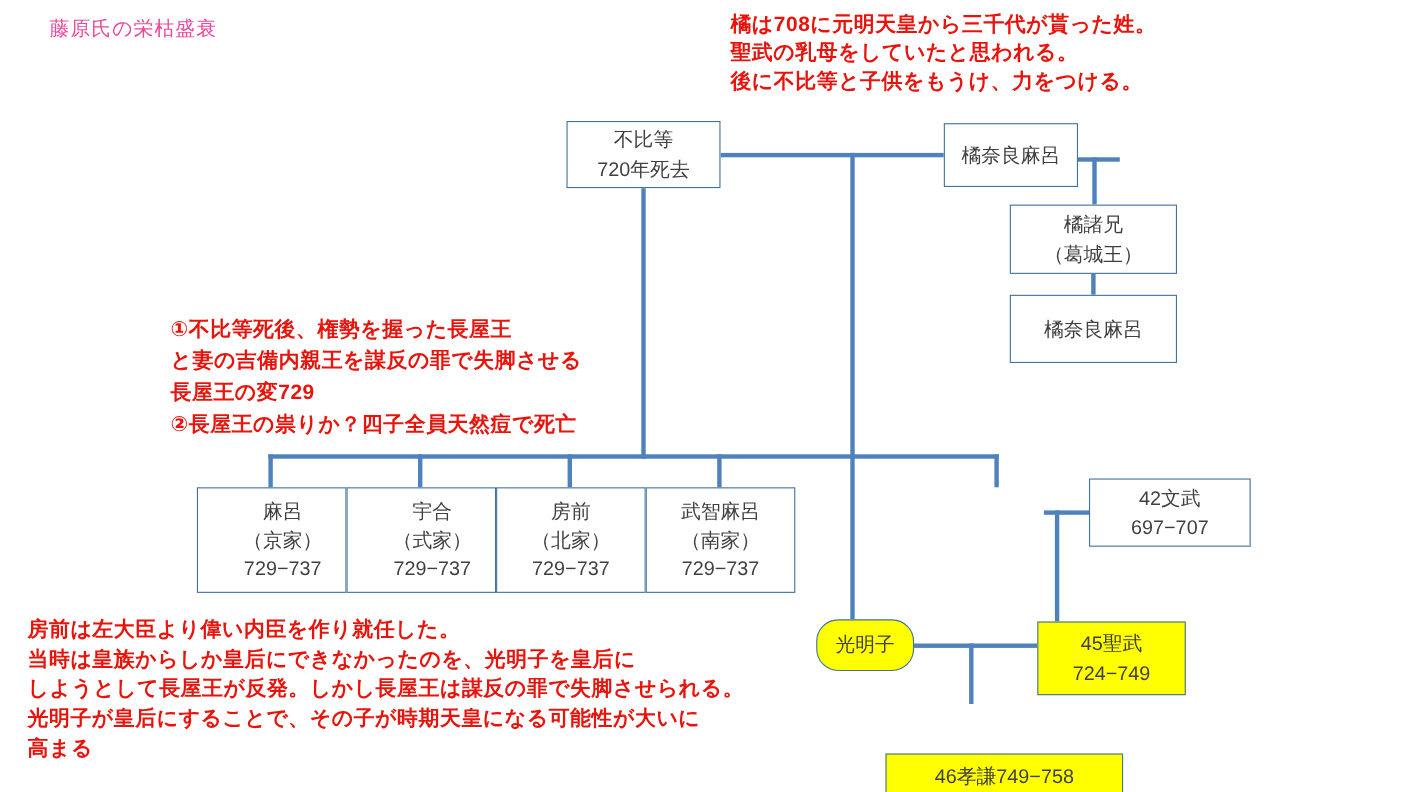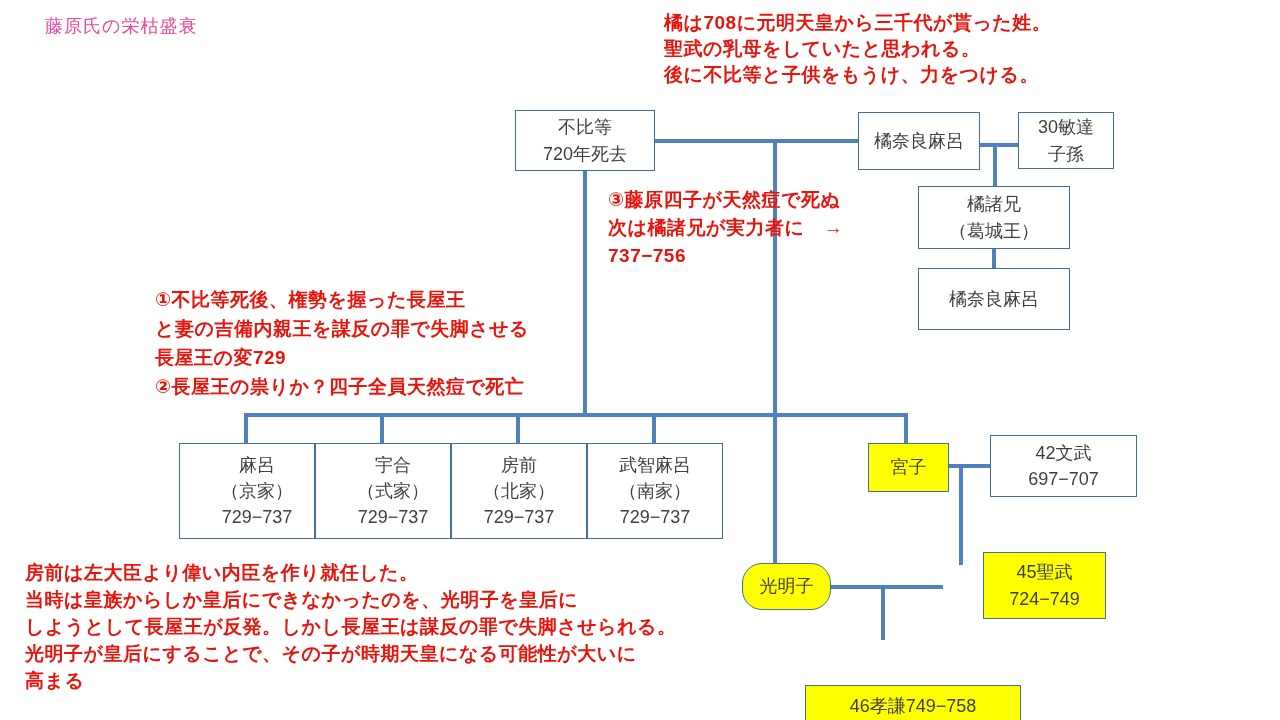--- a/index.html
+++ b/index.html
@@ -59,42 +59,39 @@
   [data-name="node-bidatsu"]  {left:1018px;top:112px;width:96px;height:57px;}
   [data-name="node-moroe"]    {left:918px;top:186px;width:152px;height:63px;}
   [data-name="node-naramaro"] {left:918px;top:268px;width:152px;height:62px;}
   [data-name="node-maro"]     {left:179px;top:443px;width:136px;height:96px;padding-left:20px;}
   [data-name="node-umakai"]   {left:315px;top:443px;width:136px;height:96px;padding-left:20px;}
   [data-name="node-fusasaki"] {left:451px;top:443px;width:136px;height:96px;}
   [data-name="node-muchimaro"]{left:587px;top:443px;width:136px;height:96px;}
   [data-name="node-miyako"]   {left:868px;top:443px;width:81px;height:49px;}
   [data-name="node-monmu"]    {left:990px;top:435px;width:147px;height:62px;}
   [data-name="node-komyoshi"] {left:742px;top:563px;width:89px;height:47px;border-radius:20px;}
-  [data-name="node-shomu"]    {left:943px;top:552px;width:123px;height:67px;margin-left:40px;}
+  [data-name="node-shomu"]    {left:943px;top:565px;width:135px;height:67px;}
   [data-name="node-koken"]    {left:805px;top:640px;width:216px;height:68px;margin-top:45px;}
 
   .connector{
     position:absolute;
     background:var(--connector);
     z-index:2;
   }
 </style>
 </head>
 <body>
 
 <div class="canvas" data-name="slide-canvas">
 
   <div class="slide-title" data-name="page-title">藤原氏の栄枯盛衰</div>
 
   <div class="note note-tachibana" data-name="note-tachibana-origin">橘は708に元明天皇から三千代が貰った姓。
 聖武の乳母をしていたと思われる。
 後に不比等と子供をもうけ、力をつける。</div>
-  <div class="note note-smallpox" data-name="note-smallpox-deaths">③藤原四子が天然痘で死ぬ
-次は橘諸兄が実力者に　→
-737−756</div>
   <div class="note note-nagaya" data-name="note-nagaya-incident">①不比等死後、権勢を握った長屋王
 と妻の吉備内親王を謀反の罪で失脚させる
 長屋王の変729
 ②長屋王の祟りか？四子全員天然痘で死亡</div>
   <div class="note note-empress" data-name="note-empress-komyoshi">房前は左大臣より偉い内臣を作り就任した。
 当時は皇族からしか皇后にできなかったのを、光明子を皇后に
 しようとして長屋王が反発。しかし長屋王は謀反の罪で失脚させられる。
 光明子が皇后にすることで、その子が時期天皇になる可能性が大いに
 高まる</div>
 
@@ -111,38 +108,35 @@
   <div class="connector" data-name="connector-stub-muchimaro" style="left:652px;top:413px;width:4px;height:30px;"></div>
   <div class="connector" data-name="connector-stub-miyako" style="left:904px;top:413px;width:4px;height:30px;"></div>
   <div class="connector" data-name="connector-miyako-monmu-marriage" style="left:949px;top:464px;width:41px;height:4px;"></div>
   <div class="connector" data-name="connector-down-to-shomu" style="left:959px;top:464px;width:4px;height:101px;"></div>
   <div class="connector" data-name="connector-komyoshi-shomu-marriage" style="left:831px;top:585px;width:112px;height:4px;"></div>
   <div class="connector" data-name="connector-down-to-koken" style="left:881px;top:585px;width:4px;height:55px;"></div>
 
   <div class="node" data-name="node-fuhito">不比等
 720年死去</div>
   <div class="node" data-name="node-michiyo">橘奈良麻呂</div>
-  <div class="node" data-name="node-bidatsu">30敏達
-子孫</div>
   <div class="node" data-name="node-naramaro">橘奈良麻呂</div>
   <div class="node" data-name="node-moroe">橘諸兄
 （葛城王）</div>
   <div class="node" data-name="node-maro">麻呂
 （京家）
 729−737</div>
   <div class="node" data-name="node-umakai">宇合
 （式家）
 729−737</div>
   <div class="node" data-name="node-fusasaki">房前
 （北家）
 729−737</div>
   <div class="node" data-name="node-muchimaro">武智麻呂
 （南家）
 729−737</div>
-  <div class="node highlight" data-name="node-miyako">宮子</div>
   <div class="node" data-name="node-monmu">42文武
 697−707</div>
   <div class="node highlight" data-name="node-komyoshi">光明子</div>
   <div class="node highlight" data-name="node-shomu">45聖武
 724−749</div>
   <div class="node highlight" data-name="node-koken">46孝謙749−758
 48称徳764−770</div>
 
 </div>
 

